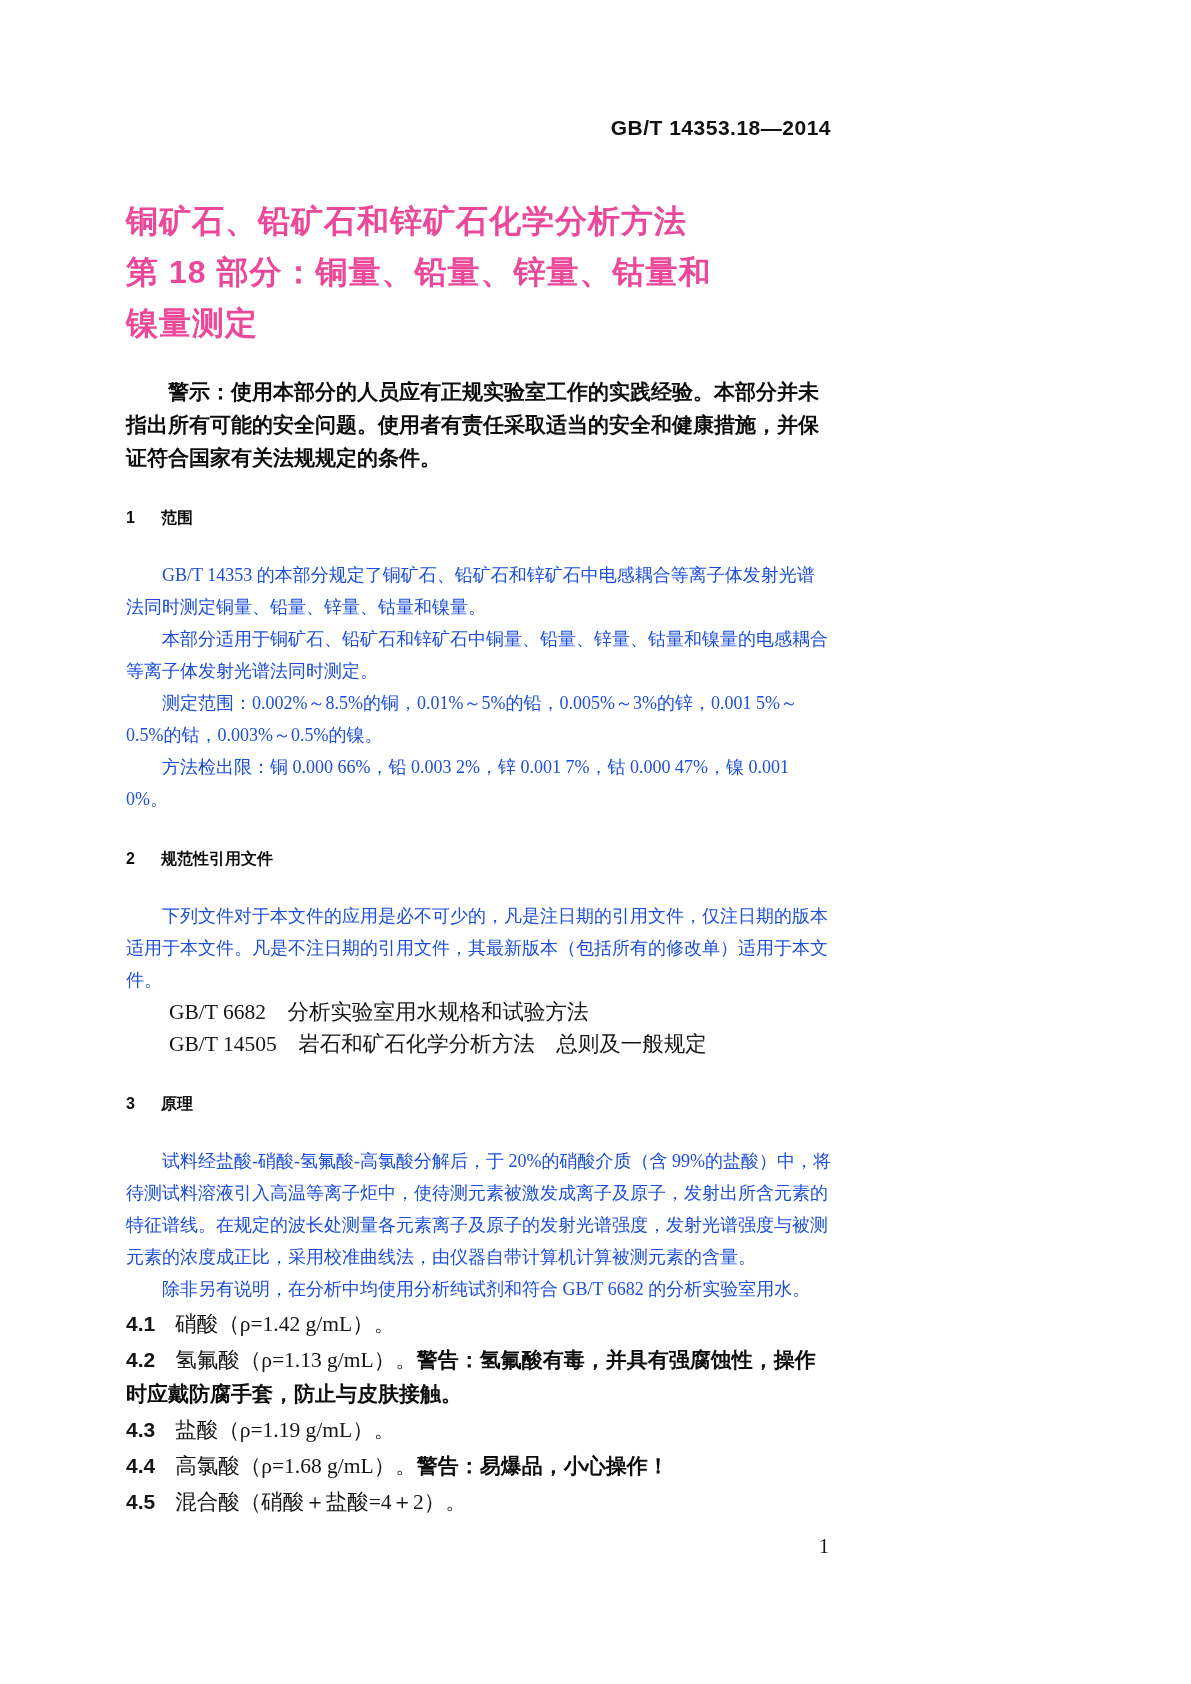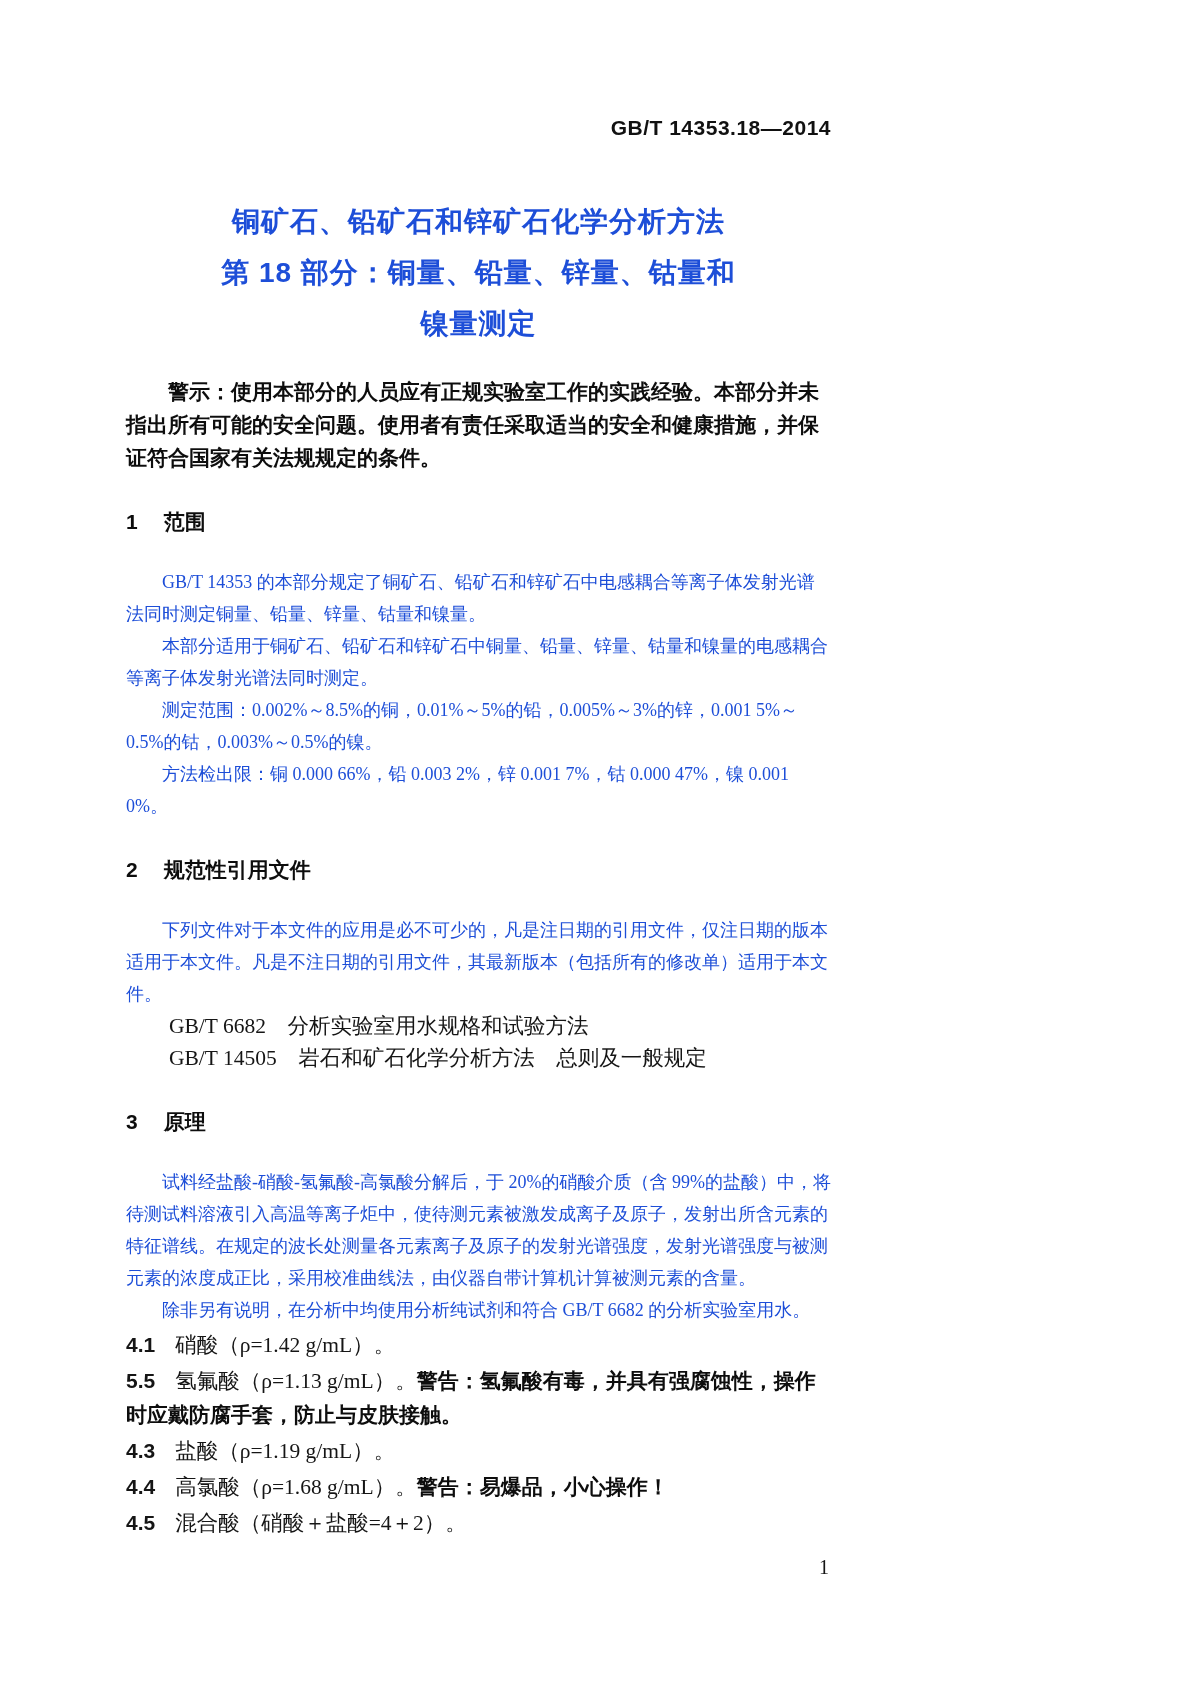--- a/index.html
+++ b/index.html
@@ -21,44 +21,43 @@
   .doc-code {
     text-align: right;
     font-family: "Liberation Sans", "DejaVu Sans", sans-serif;
     font-weight: 700;
     font-size: 21px;
     letter-spacing: 0.5px;
     color: #111;
   }
   .doc-title {
     margin-top: 56px;
-    text-align: center;
     font-family: "Liberation Sans", "DejaVu Sans", sans-serif;
     font-weight: 700;
-    font-size: 28px;
+    font-size: 32px;
     line-height: 51px;
-    color: #1d4ed8;
+    color: #ec4899;
     letter-spacing: 1px;
   }
   .doc-title .title-line { display: block; }
   .warning-para {
     margin-top: 26px;
     font-family: "Liberation Sans", "DejaVu Sans", sans-serif;
     font-weight: 700;
     font-size: 21px;
     line-height: 33px;
     text-indent: 2em;
     color: #0d0d0d;
   }
   .sec-heading {
     margin-top: 34px;
     margin-bottom: 30px;
     font-family: "Liberation Sans", "DejaVu Sans", sans-serif;
     font-weight: 700;
-    font-size: 21px;
+    font-size: 16px;
     color: #0d0d0d;
   }
   .sec-heading .sec-num { margin-right: 26px; }
   .para {
     font-size: 18px;
     line-height: 32px;
     text-indent: 2em;
     color: #1d4ed8;
   }
   .ref-line {
@@ -127,21 +126,21 @@
     <span class="sec-num">3</span><span class="sec-title">原理</span>
   </h2>
   <p class="para">试料经盐酸-硝酸-氢氟酸-高氯酸分解后，于 20%的硝酸介质（含 99%的盐酸）中，将待测试料溶液引入高温等离子炬中，使待测元素被激发成离子及原子，发射出所含元素的特征谱线。在规定的波长处测量各元素离子及原子的发射光谱强度，发射光谱强度与被测元素的浓度成正比，采用校准曲线法，由仪器自带计算机计算被测元素的含量。</p>
 
   <p class="para">除非另有说明，在分析中均使用分析纯试剂和符合 GB/T 6682 的分析实验室用水。</p>
 
   <p class="reagent-item">
     <span class="item-num">4.1</span><span class="item-text">硝酸（ρ=1.42 g/mL）。</span><span class="item-warning"></span>
   </p>
   <p class="reagent-item">
-    <span class="item-num">5.5</span><span class="item-text">氢氟酸（ρ=1.13 g/mL）。</span><span class="item-warning">警告：氢氟酸有毒，并具有强腐蚀性，操作时应戴防腐手套，防止与皮肤接触。</span>
+    <span class="item-num">4.2</span><span class="item-text">氢氟酸（ρ=1.13 g/mL）。</span><span class="item-warning">警告：氢氟酸有毒，并具有强腐蚀性，操作时应戴防腐手套，防止与皮肤接触。</span>
   </p>
   <p class="reagent-item">
     <span class="item-num">4.3</span><span class="item-text">盐酸（ρ=1.19 g/mL）。</span><span class="item-warning"></span>
   </p>
   <p class="reagent-item">
     <span class="item-num">4.4</span><span class="item-text">高氯酸（ρ=1.68 g/mL）。</span><span class="item-warning">警告：易爆品，小心操作！</span>
   </p>
   <p class="reagent-item">
     <span class="item-num">4.5</span><span class="item-text">混合酸（硝酸＋盐酸=4＋2）。</span><span class="item-warning"></span>
   </p>

